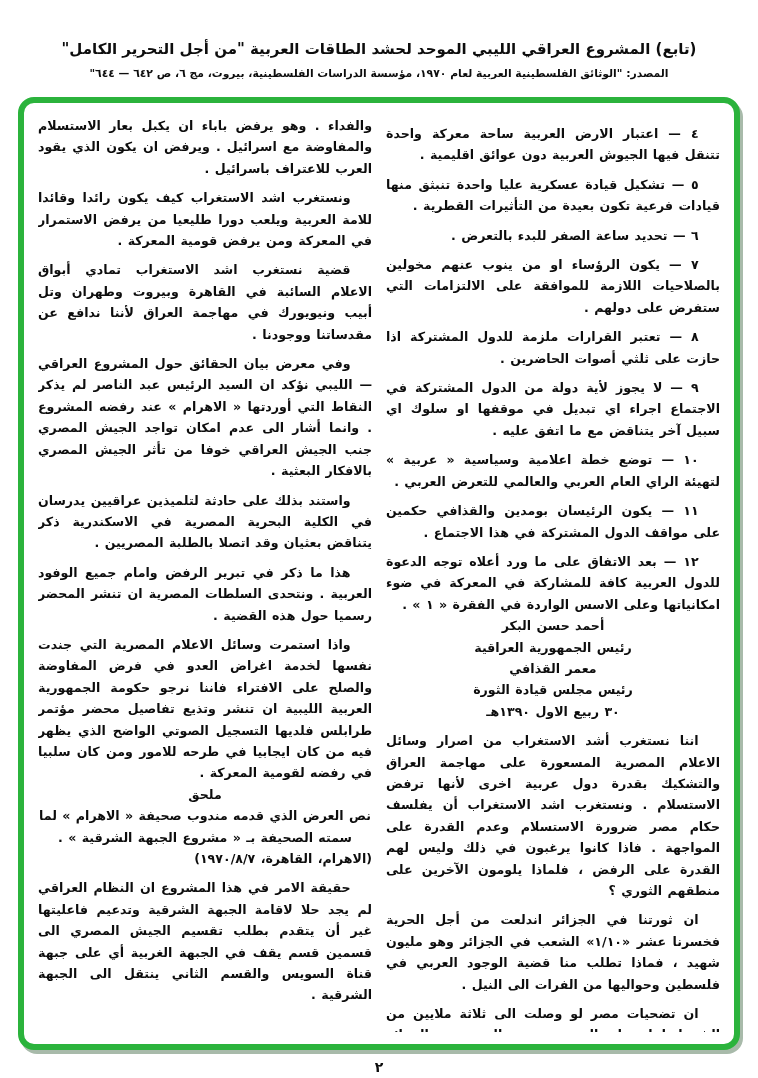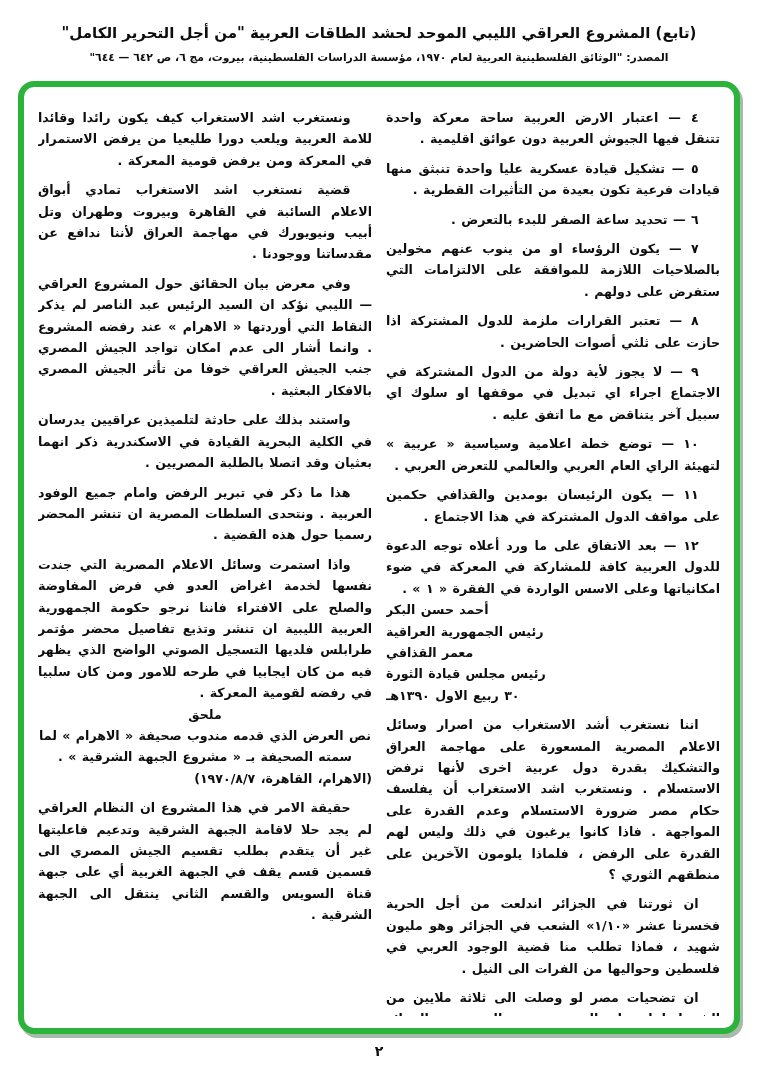--- a/index.html
+++ b/index.html
@@ -3,21 +3,21 @@
 <meta charset="utf-8">
 <style>
   html, body { margin:0; padding:0; overflow:hidden; }
   body {
     width:758px; height:1078px;
     background:#ffffff;
     font-family:"DejaVu Sans", sans-serif;
     direction:rtl;
     color:#0d0d0d;
   }
-  .doc-header { text-align:center; padding-top:24px; }
+  .doc-header { text-align:center; padding-top:40px; }
   .doc-title  { font-size:15px; font-weight:bold; letter-spacing:0; }
   .doc-source { font-size:10.8px; font-weight:bold; margin-top:9px; }
 
   .frame {
     box-sizing:border-box;
     width:722px; height:953px;
     margin:17px auto 0;
     border:6px solid #2bb33c;
     border-radius:16px;
     box-shadow:3px 4px 0 rgba(96,130,100,0.55);
@@ -31,21 +31,21 @@
   .para {
     margin:0;
     font-size:12.6px;
     line-height:21.4px;
     font-weight:bold;
     text-align:justify;
     text-justify:inter-word;
     word-spacing:1px;
   }
   .para.indent  { text-indent:1.7em;margin-top:8px; }
-  .para.center  { text-align:left; text-indent:0; }
+  .para.center  { text-align:center; text-indent:0; }
   .para.heading { text-align:center; text-indent:0; }
   .para.flush   { text-indent:0; }
 
   .doc-footer {
     text-align:center;
     margin-top:9px;
     font-size:14px;
     font-weight:bold;
   }
 </style>
@@ -71,24 +71,25 @@
       <p class="para center">أحمد حسن البكر</p>
       <p class="para center">رئيس الجمهورية العراقية</p>
       <p class="para center">معمر القذافي</p>
       <p class="para center">رئيس مجلس قيادة الثورة</p>
       <p class="para center">٣٠ ربيع الاول ١٣٩٠هـ</p>
       <p class="para indent">اننا نستغرب أشد الاستغراب من اصرار وسائل الاعلام المصرية المسعورة على مهاجمة العراق والتشكيك بقدرة دول عربية اخرى لأنها ترفض الاستسلام . ونستغرب اشد الاستغراب أن يفلسف حكام مصر ضرورة الاستسلام وعدم القدرة على المواجهة . فاذا كانوا يرغبون في ذلك وليس لهم القدرة على الرفض ، فلماذا يلومون الآخرين على منطقهم الثوري ؟</p>
       <p class="para indent">ان ثورتنا في الجزائر اندلعت من أجل الحرية فخسرنا عشر «١/١٠» الشعب في الجزائر وهو مليون شهيد ، فماذا تطلب منا قضية الوجود العربي في فلسطين وحواليها من الفرات الى النيل .</p>
       <p class="para indent">ان تضحيات مصر لو وصلت الى ثلاثة ملايين من الشهداء لما وصلت الى مستوى نضال وتضحية الجزائر .</p>
     </section>
   <section class="column">
+      <p class="para flush">والفداء . وهو يرفض باباء ان يكبل بعار الاستسلام والمفاوضة مع اسرائيل . ويرفض ان يكون الذي يقود العرب للاعتراف باسرائيل .</p>
       <p class="para indent">ونستغرب اشد الاستغراب كيف يكون رائدا وقائدا للامة العربية ويلعب دورا طليعيا من يرفض الاستمرار في المعركة ومن يرفض قومية المعركة .</p>
       <p class="para indent">قضية نستغرب اشد الاستغراب تمادي أبواق الاعلام السائبة في القاهرة وبيروت وطهران وتل أبيب ونيويورك في مهاجمة العراق لأننا ندافع عن مقدساتنا ووجودنا .</p>
       <p class="para indent">وفي معرض بيان الحقائق حول المشروع العراقي — الليبي نؤكد ان السيد الرئيس عبد الناصر لم يذكر النقاط التي أوردتها « الاهرام » عند رفضه المشروع . وانما أشار الى عدم امكان تواجد الجيش المصري جنب الجيش العراقي خوفا من تأثر الجيش المصري بالافكار البعثية .</p>
-      <p class="para indent">واستند بذلك على حادثة لتلميذين عراقيين يدرسان في الكلية البحرية القيادة في الاسكندرية ذكر انهما بعثيان وقد اتصلا بالطلبة المصريين .</p>
+      <p class="para indent">واستند بذلك على حادثة لتلميذين عراقيين يدرسان في الكلية البحرية المصرية في الاسكندرية ذكر يتناقض بعثيان وقد اتصلا بالطلبة المصريين .</p>
       <p class="para indent">هذا ما ذكر في تبرير الرفض وامام جميع الوفود العربية . ونتحدى السلطات المصرية ان تنشر المحضر رسميا حول هذه القضية .</p>
       <p class="para indent">واذا استمرت وسائل الاعلام المصرية التي جندت نفسها لخدمة اغراض العدو في فرض المفاوضة والصلح على الافتراء فاننا نرجو حكومة الجمهورية العربية الليبية ان تنشر وتذيع تفاصيل محضر مؤتمر طرابلس فلديها التسجيل الصوتي الواضح الذي يظهر فيه من كان ايجابيا في طرحه للامور ومن كان سلبيا في رفضه لقومية المعركة .</p>
       <p class="para heading">ملحق</p>
       <p class="para heading">نص العرض الذي قدمه مندوب صحيفة « الاهرام » لما سمته الصحيفة بـ « مشروع الجبهة الشرقية » .</p>
       <p class="para flush">(الاهرام، القاهرة، ١٩٧٠/٨/٧)</p>
       <p class="para indent">حقيقة الامر في هذا المشروع ان النظام العراقي لم يجد حلا لاقامة الجبهة الشرقية وتدعيم فاعليتها غير أن يتقدم بطلب تقسيم الجيش المصري الى قسمين قسم يقف في الجبهة الغربية أي على جبهة قناة السويس والقسم الثاني ينتقل الى الجبهة الشرقية .</p>
     </section>
 </main>
 
 <footer class="doc-footer">

